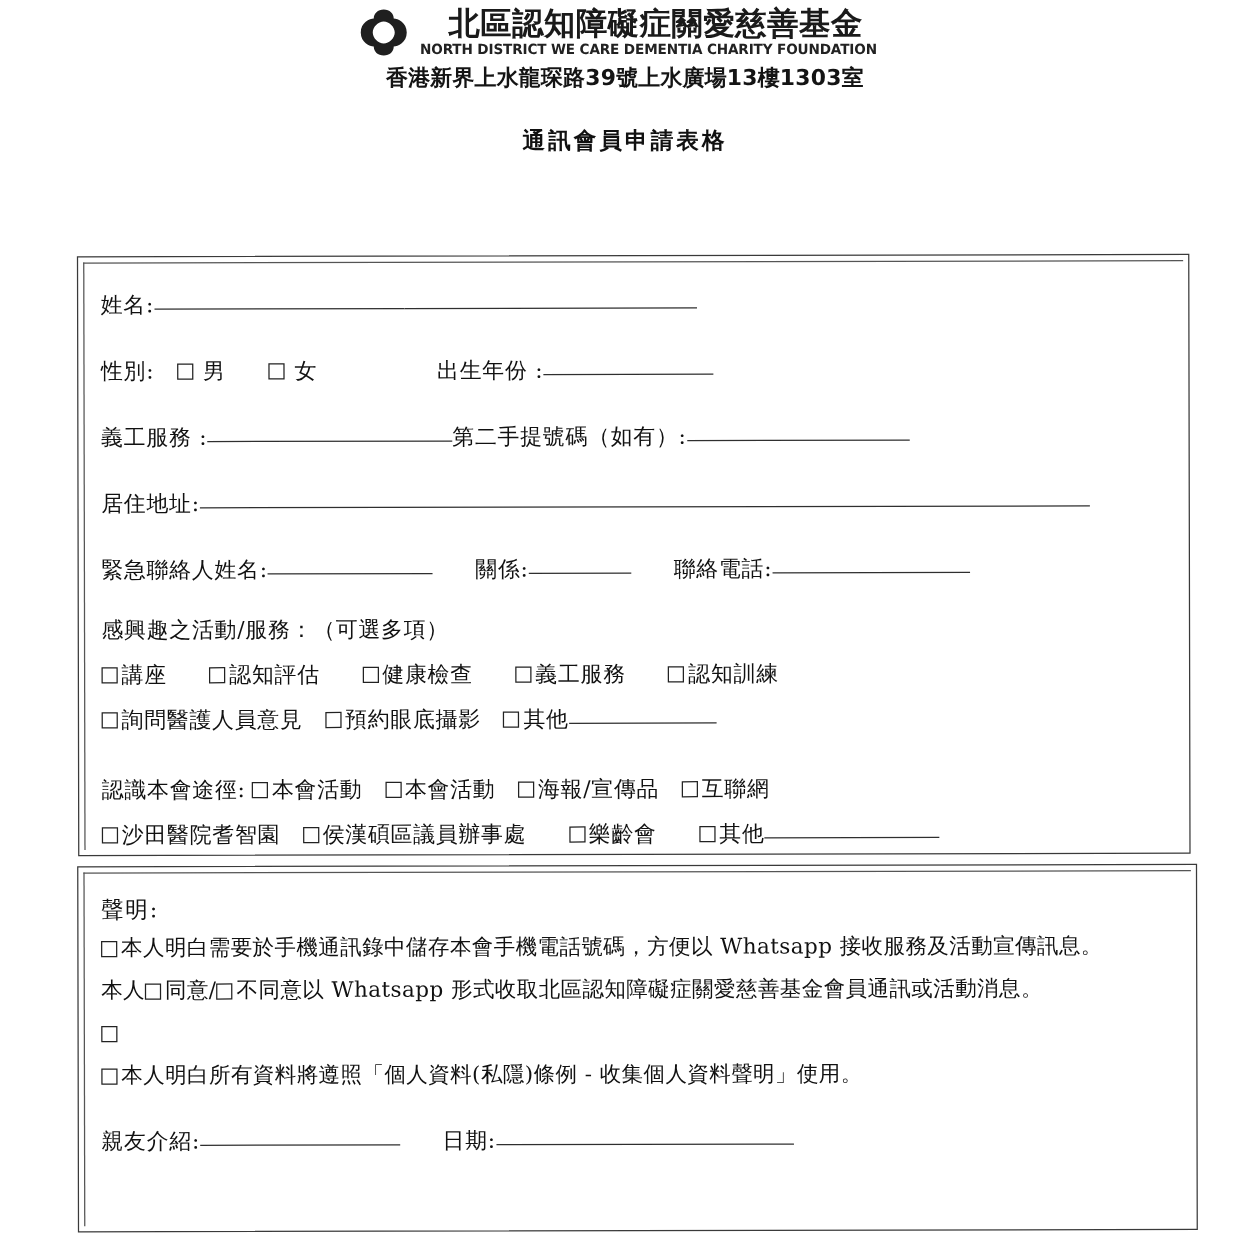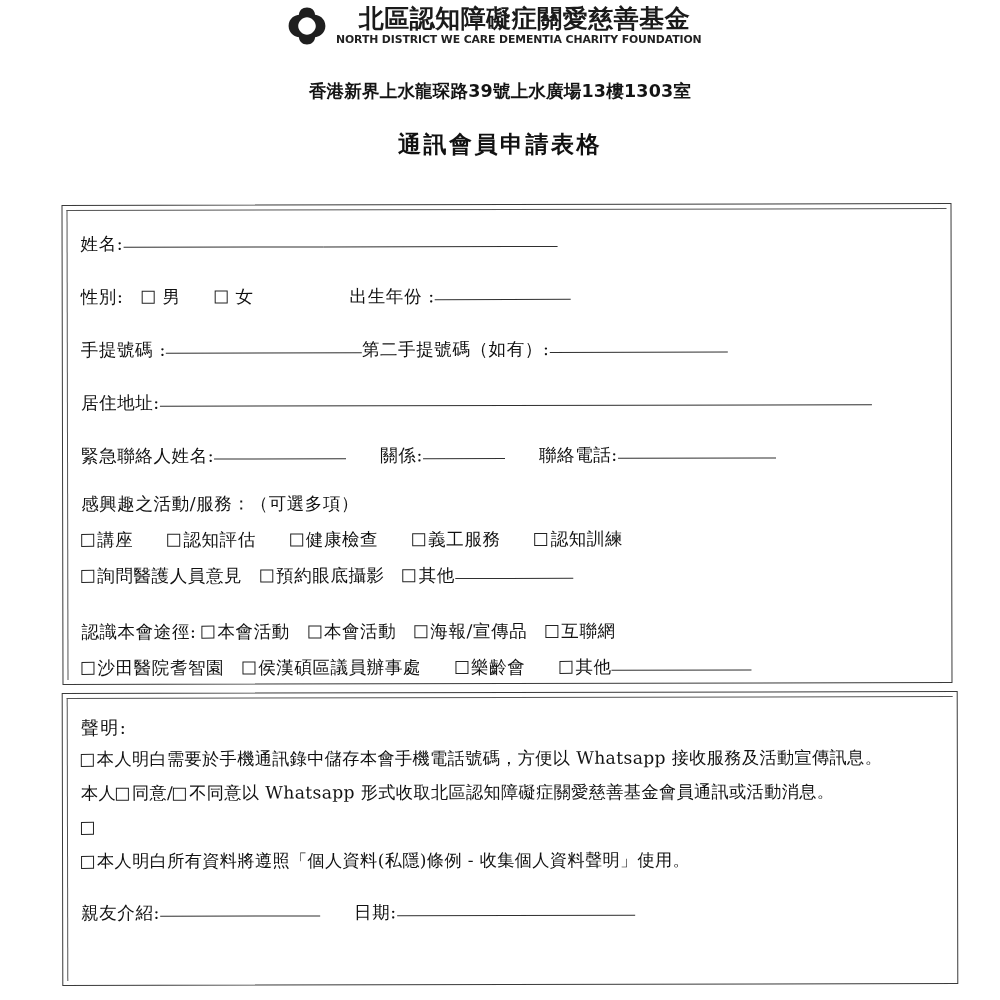--- a/index.html
+++ b/index.html
@@ -48,37 +48,37 @@
     font-weight: 700;
     letter-spacing: -0.1px;
     margin-top: 3px;
     color: #222;
     white-space: nowrap;
     transform: scaleX(0.97);
     transform-origin: left center;
   }
 
   .addr-block {
-    margin-top: 33px;
+    margin-top: 4px;
     text-align: center;
   }
   .addr-line {
     font-size: 17.5px;
     font-weight: 700;
     letter-spacing: 0.2px;
     color: #141414;
     white-space: nowrap;
   }
   .addr-line + .addr-line { margin-top: 9px; }
 
   .form-title {
     margin-top: 26px;
     text-align: center;
     font-family: "DejaVu Serif", "Liberation Serif", serif;
-    font-size: 23px;
+    font-size: 18px;
     font-weight: 700;
     letter-spacing: 2.5px;
     color: #111;
   }
 
   
   .sheet {
     position: absolute;
     left: 0; top: 0;
     width: 1000px;
@@ -227,21 +227,21 @@
         <span class="opt">
           <span class="cbx"></span>
           <span style="margin-left:5px">女</span>
         </span>
         <span style="width:96px;flex:0 0 auto"></span>
         <span class="lbl">出生年份 :</span>
         <span class="rule" style="width:136px"></span>
       </div>
 
       <div class="frow" style="margin-top:29px">
-        <span class="lbl">手提號碼 :</span>
+        <span class="lbl">義工服務 :</span>
         <span class="rule" style="width:196px"></span>
         <span class="lbl">第二手提號碼（如有）:</span>
         <span class="rule" style="width:178px"></span>
       </div>
 
       <div class="frow" style="margin-top:29px">
         <span class="lbl">居住地址:</span>
         <span class="rule" style="width:712px"></span>
       </div>
 

